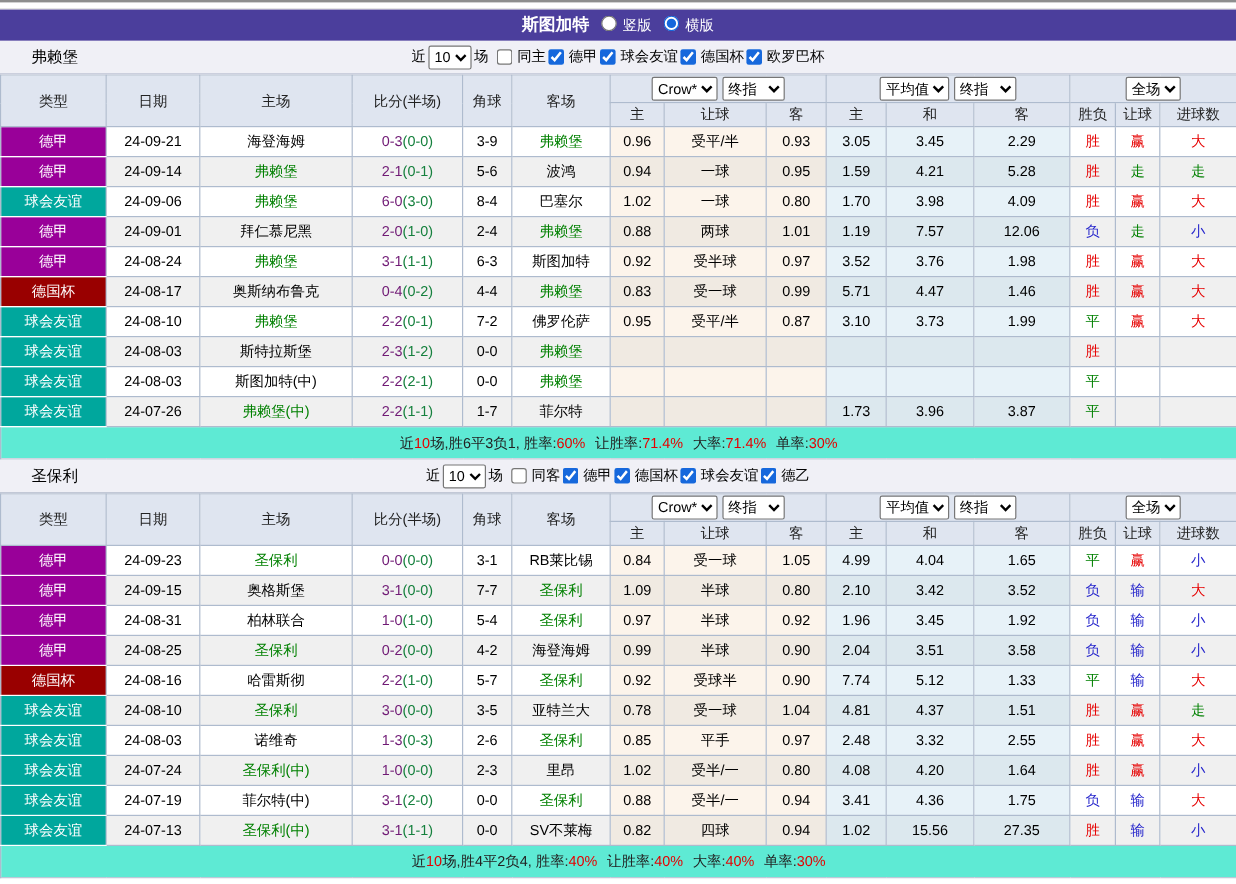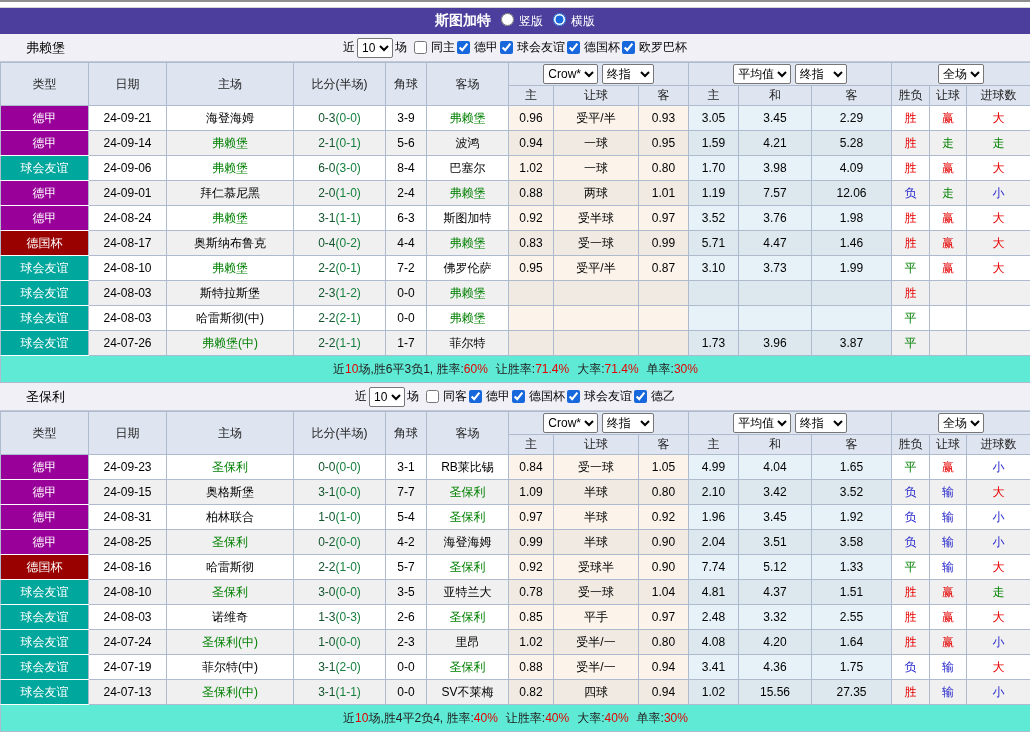--- a/index.html
+++ b/index.html
@@ -24,21 +24,21 @@
   tbody td{height:24px;background:#fff;}
   tr.even td{background:#F0F0F0;}
   td.c-odds{background:#FCF4EB;}
   tr.even td.c-odds{background:#F0EAE2;}
   td.c-avg{background:#E7F2F8;margin-top:37px;}
   tr.even td.c-avg{background:#DCE8EE;}
   td.c-type{color:#fff;border-top-color:#fff;border-bottom-color:#fff;}
   .red{color:#E60000;}
   .green{color:#008000;}
   .blue{color:#2626CC;}
-  .score-main{color:#14532d;}
+  .score-main{color:#701a75;}
   .score-half{color:#15803d;}
   tfoot td{height:26px;background:#5eead4;font-size:12px;color:#222;}
   tfoot .num{color:#E60000;}
   tfoot .lbl{margin-left:8px;}
 </style>
 </head>
 <body>
 
 <div class="topstrip"></div>
 
@@ -258,21 +258,21 @@
         <td class="c-avg"></td>
         <td class="c-avg"></td>
         <td class="c-avg"></td>
         <td class="c-res red">胜</td>
         <td class="c-res"></td>
         <td class="c-res"></td>
       </tr>
       <tr>
         <td class="c-type" style="background: rgb(0, 167, 157);">球会友谊</td>
         <td class="c-date">24-08-03</td>
-        <td class="c-team">哈雷斯彻(中)</td>
+        <td class="c-team">斯图加特(中)</td>
         <td class="c-score"><span class="score-main">2-2</span><span class="score-half">(2-1)</span></td>
         <td class="c-corner">0-0</td>
         <td class="c-team green">弗赖堡</td>
         <td class="c-odds"></td>
         <td class="c-odds"></td>
         <td class="c-odds"></td>
         <td class="c-avg"></td>
         <td class="c-avg"></td>
         <td class="c-avg"></td>
         <td class="c-res green">平</td>

